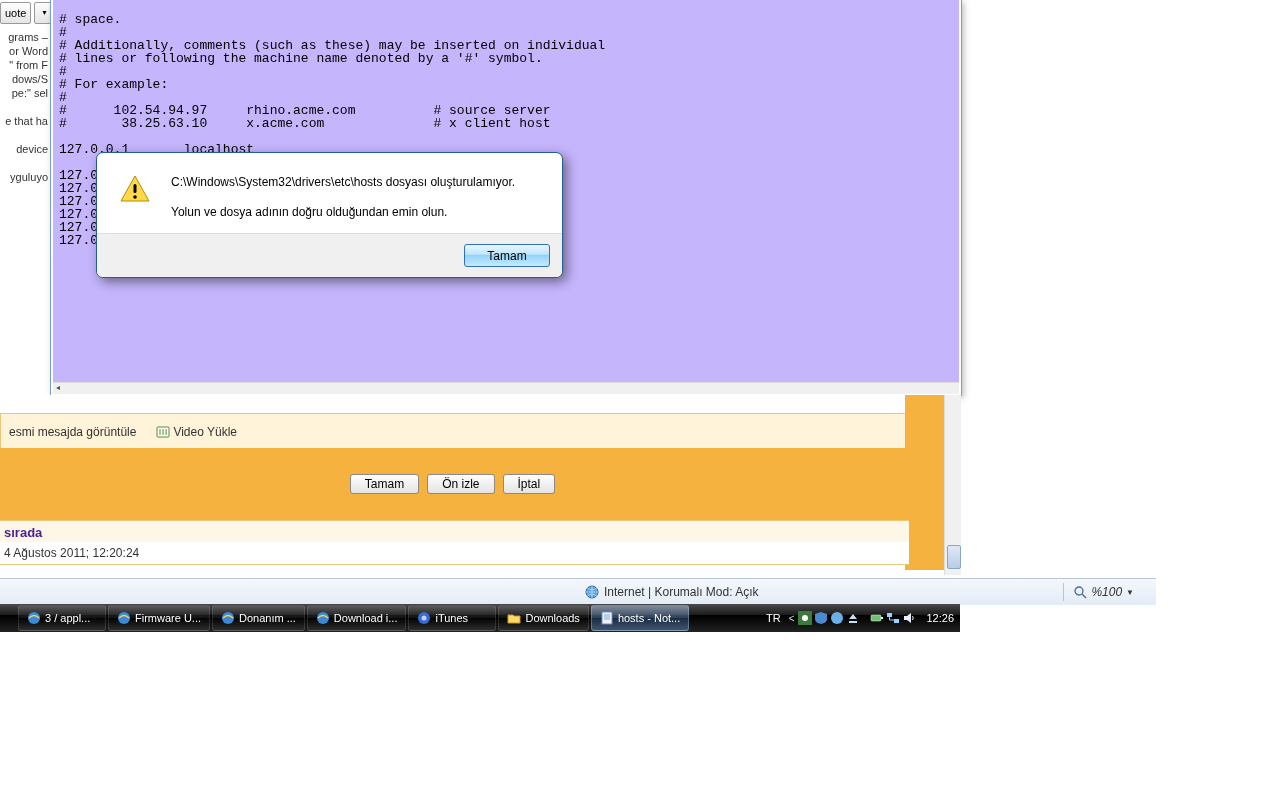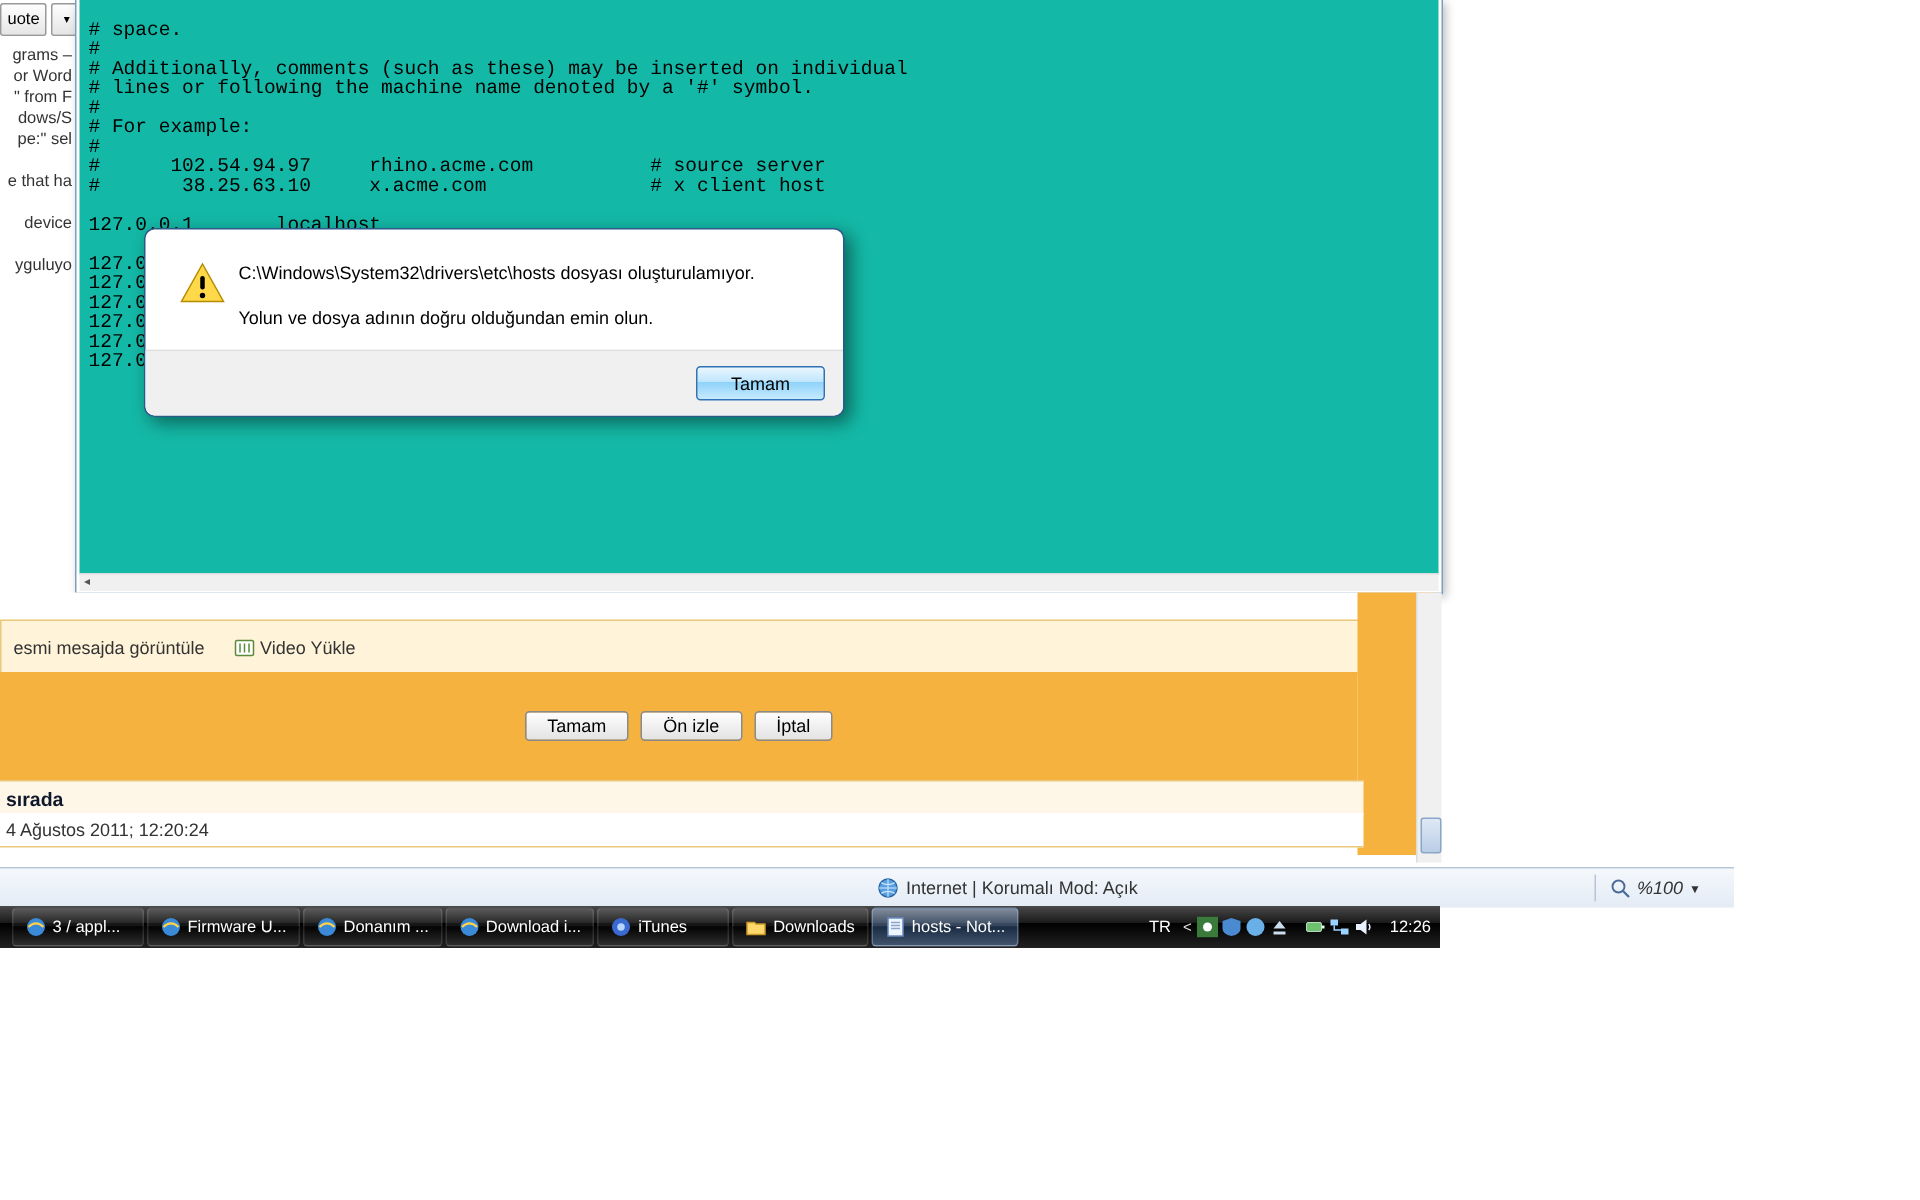--- a/index.html
+++ b/index.html
@@ -3,46 +3,46 @@
 <meta charset="utf-8">
 <style>
   html,body{margin:0;padding:0;font-family:"Segoe UI",Tahoma,sans-serif;font-size:12px;background:#fff;width:1280px;height:800px;overflow:hidden;position:relative;}
   .forum-bg{position:absolute;left:0;top:0;width:960px;height:800px;background:#fff;}
   .left-snippets{position:absolute;left:0;top:30px;width:48px;color:#333;font-size:11px;line-height:14px;text-align:right;overflow:hidden;}
   .left-snippets div{white-space:nowrap;}
   .toolbar-partial{position:absolute;left:0;top:0;height:25px;display:flex;align-items:center;}
   .tb-btn{border:1px solid #999;background:linear-gradient(#fefefe,#e5e5e5);height:20px;font-size:11px;display:flex;align-items:center;padding:0 4px;margin-right:3px;border-radius:2px;}
   .tb-arrow{margin-left:3px;font-size:8px;}
   .notepad-panel{position:absolute;left:50px;top:0;width:910px;height:395px;background:#fff;border:1px solid #7a9fc0;border-top:none;box-shadow:2px 2px 6px rgba(0,0,0,.25);}
-  .notepad-inner{position:absolute;left:2px;top:0;right:2px;bottom:12px;overflow:hidden;background:#14b8a6;}
+  .notepad-inner{position:absolute;left:2px;top:0;right:2px;bottom:12px;overflow:hidden;background:#c4b5fd;}
   .hosts-text{font-family:"Lucida Console","Courier New",monospace;font-size:13px;line-height:13px;color:#000;white-space:pre;padding:0 6px 0 6px;}
   .np-hscroll{position:absolute;left:2px;right:2px;bottom:1px;height:11px;background:#f0f0f0;border-top:1px solid #dcdcdc;}
   .np-hscroll .arrow-l{position:absolute;left:0;top:0;width:10px;height:11px;text-align:center;font-size:8px;color:#555;}
   .dialog{position:absolute;left:96px;top:152px;width:465px;border:1px solid #2b5b8b;border-radius:7px;box-shadow:4px 4px 12px rgba(0,0,0,.45);background:#fff;}
   .dlg-titlebar{height:28px;background:linear-gradient(#f6fafe,#dfeaf7 45%,#c6d9ef 46%,#dceaf8);border-bottom:1px solid #aac1db;border-radius:6px 6px 0 0;position:relative;}
   .dlg-title{position:absolute;left:10px;top:6px;color:#000;font-size:12px;}
   .dlg-close{position:absolute;right:6px;top:2px;width:40px;height:18px;background:linear-gradient(#e88b87,#c8413b 45%,#b22a23 46%,#d9534c);border:1px solid #7a1d18;border-radius:3px;display:flex;align-items:center;justify-content:center;}
   .dlg-close svg{width:10px;height:10px;}
   .dlg-body{padding:14px 14px 0 14px;display:flex;}
   .dlg-icon{flex:0 0 48px;display:flex;justify-content:center;align-items:flex-start;padding-top:6px;}
   .warn-tri{width:32px;height:32px;}
   .dlg-text{flex:1;color:#000;font-size:12px;line-height:18px;padding-top:6px;}
-  .dlg-text p{margin:0 0 12px 0;}
+  .dlg-text p{margin:0 0 12px 12px;}
   .dlg-footer{background:#f0f0f0;border-top:1px solid #dcdcdc;padding:10px 12px;text-align:right;border-radius:0 0 6px 6px;}
   .dlg-ok{width:86px;height:23px;border:1px solid #2f73b6;border-radius:3px;background:linear-gradient(#eaf6fd,#bfe6fd 45%,#8ed2f9 46%,#c6eaff);font-size:12px;color:#000;}
   .blur-box{position:absolute;background:#e9e9e9;border-radius:2px;filter:blur(1.5px);}
   .forum-strip1{position:absolute;left:0;top:395px;width:957px;height:18px;background:#fff;}
   .forum-strip2{position:absolute;left:0;top:413px;width:905px;height:35px;background:#fff3d9;border:1px solid #e8c87a;display:flex;align-items:center;}
   .forum-strip2 .item{display:flex;align-items:center;margin-left:8px;color:#333;font-size:12px;}
   .forum-strip2 .ico{width:14px;height:14px;margin-right:3px;display:inline-flex;align-items:center;justify-content:center;}
   .orange-block{position:absolute;left:0;top:448px;width:905px;height:72px;background:#f6b23e;display:flex;align-items:center;justify-content:center;}
   .orange-side{position:absolute;left:905px;top:395px;width:52px;height:175px;background:#f6b23e;}
   .form-buttons{display:flex;gap:8px;}
   .fb{border:1px solid #8a8a8a;border-radius:3px;background:linear-gradient(#fefefe,#e3e3e3);padding:2px 14px;font-size:12px;color:#000;}
-  .forum-row1{position:absolute;left:0;top:520px;width:905px;height:22px;background:#fef7e8;border-top:1px solid #e8c87a;border-bottom:1px solid #e8c87a;color:#0f172a;font-size:13px;font-weight:bold;padding-left:4px;display:flex;align-items:center;}
+  .forum-row1{position:absolute;left:0;top:520px;width:905px;height:22px;background:#fef7e8;border-top:1px solid #e8c87a;border-bottom:1px solid #e8c87a;color:#4c1d95;font-size:13px;font-weight:bold;padding-left:4px;display:flex;align-items:center;}
   .forum-row2{position:absolute;left:0;top:542px;width:905px;height:22px;background:#fff;border-bottom:1px solid #e8c87a;color:#333;font-size:12px;padding-left:4px;display:flex;align-items:center;}
   .ie-vscroll{position:absolute;left:944px;top:395px;width:16px;height:180px;background:#f0f0f0;border-left:1px solid #dcdcdc;}
   .ie-vscroll .thumb{position:absolute;left:2px;top:150px;width:12px;height:22px;background:linear-gradient(#dfe9f5,#b9cde6);border:1px solid #8aa6c7;border-radius:2px;}
   .ie-status{position:absolute;left:0;top:578px;width:1156px;height:26px;background:linear-gradient(#f5f8fc,#e3ebf5);border-top:1px solid #b6c5d8;display:flex;align-items:center;}
   .ie-status .globe{margin-left:585px;margin-right:5px;width:14px;height:14px;}
   .ie-status .txt{color:#333;font-size:12px;}
   .ie-status .zoom{position:absolute;right:22px;display:flex;align-items:center;gap:4px;color:#333;font-size:12px;font-style:italic;}
   .ie-status .sep{height:18px;width:1px;background:#b6c5d8;margin:0 6px;}
   .taskbar{position:absolute;left:0;top:604px;width:960px;height:28px;background:linear-gradient(#4a4a4a,#1a1a1a 40%,#000 41%,#222);display:flex;align-items:center;color:#fff;font-size:11px;}
   .tbtn{height:24px;display:flex;align-items:center;padding:0 8px;margin-right:2px;border-radius:3px;border:1px solid rgba(255,255,255,.12);background:linear-gradient(rgba(120,120,120,.45),rgba(40,40,40,.45) 48%,rgba(0,0,0,.5) 49%,rgba(60,60,60,.5));min-width:70px;max-width:108px;overflow:hidden;white-space:nowrap;text-overflow:ellipsis;}
@@ -177,21 +177,21 @@
     <svg width="13" height="13" viewBox="0 0 13 13">
         <circle cx="5" cy="5" r="4" fill="none" stroke="#4a6a9a" stroke-width="1.3"></circle>
         <line x1="8" y1="8" x2="12" y2="12" stroke="#4a6a9a" stroke-width="1.5"></line>
       </svg>
     <span>%100</span>
     <span style="font-size:8px">▼</span>
   </div>
 </div>
 
 <div class="taskbar">
-  <div id="tbItems" style="display:flex;align-items:center;margin-left:8px;">
+  <div id="tbItems" style="display:flex;align-items:center;margin-left:18px;">
       <div class="tbtn">
         <span class="ico">
           <svg viewBox="0 0 14 14">
             <circle cx="7" cy="7" r="6" fill="#3a8ad8"></circle>
             <path d="M2 7 Q7 2 12 7" stroke="#ffd24a" stroke-width="1.5" fill="none"></path>
           </svg>
         </span>
         <span>3 / appl...</span>
       </div>
       <div class="tbtn">

